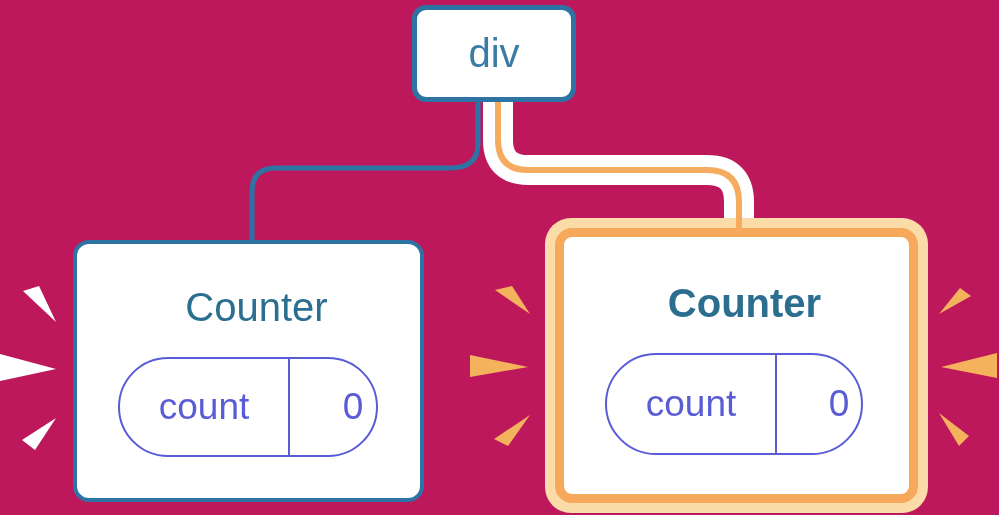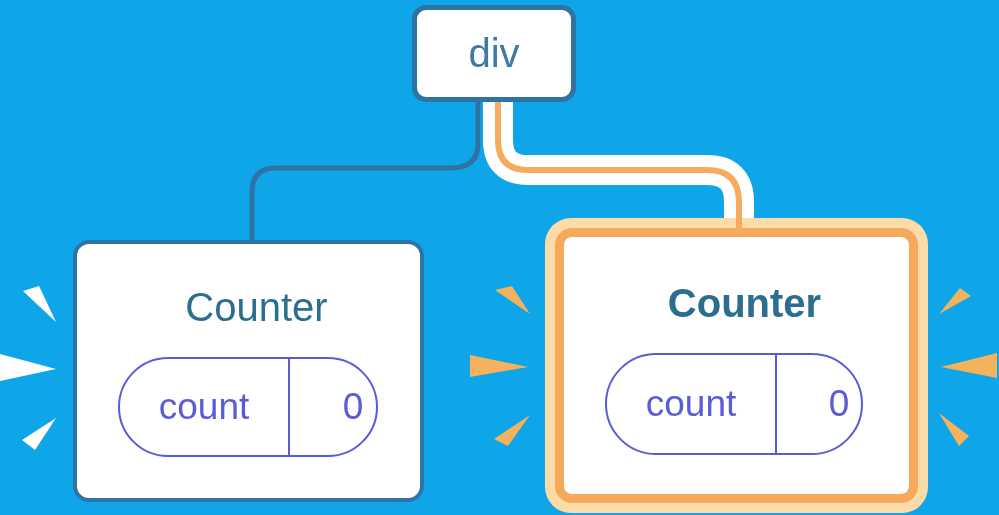--- a/index.html
+++ b/index.html
@@ -1,18 +1,18 @@
 <!DOCTYPE html>
 <html><head>
 <meta charset="utf-8">
 <style>
   html,body{margin:0;padding:0;background:#4B656E;}
   .canvas{
     position:relative;width:999px;height:515px;overflow:hidden;
-    background:#0ea5e9;
+    background:#be185d;
     font-family:"Liberation Sans",sans-serif;
   }
   svg.layer{position:absolute;left:0;top:0;pointer-events:none;}
   .layer-edges{z-index:1;}
   .layer-overlay{z-index:3;}
 
   
   .node-root{
     position:absolute;left:412px;top:5px;width:164px;height:97px;
     box-sizing:border-box;background:#ffffff;

